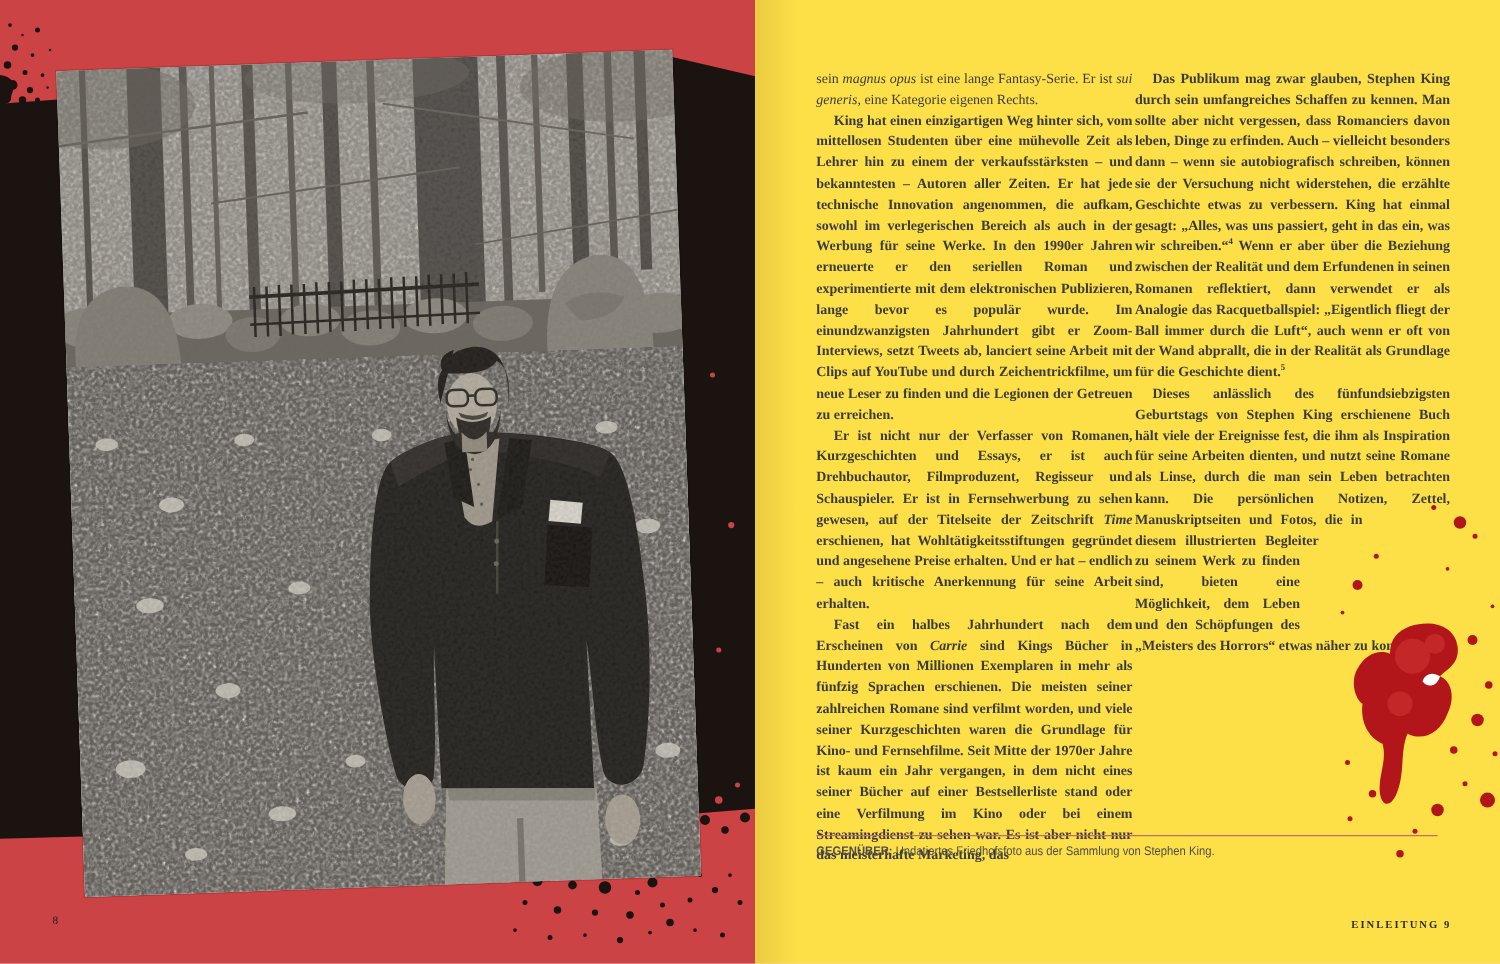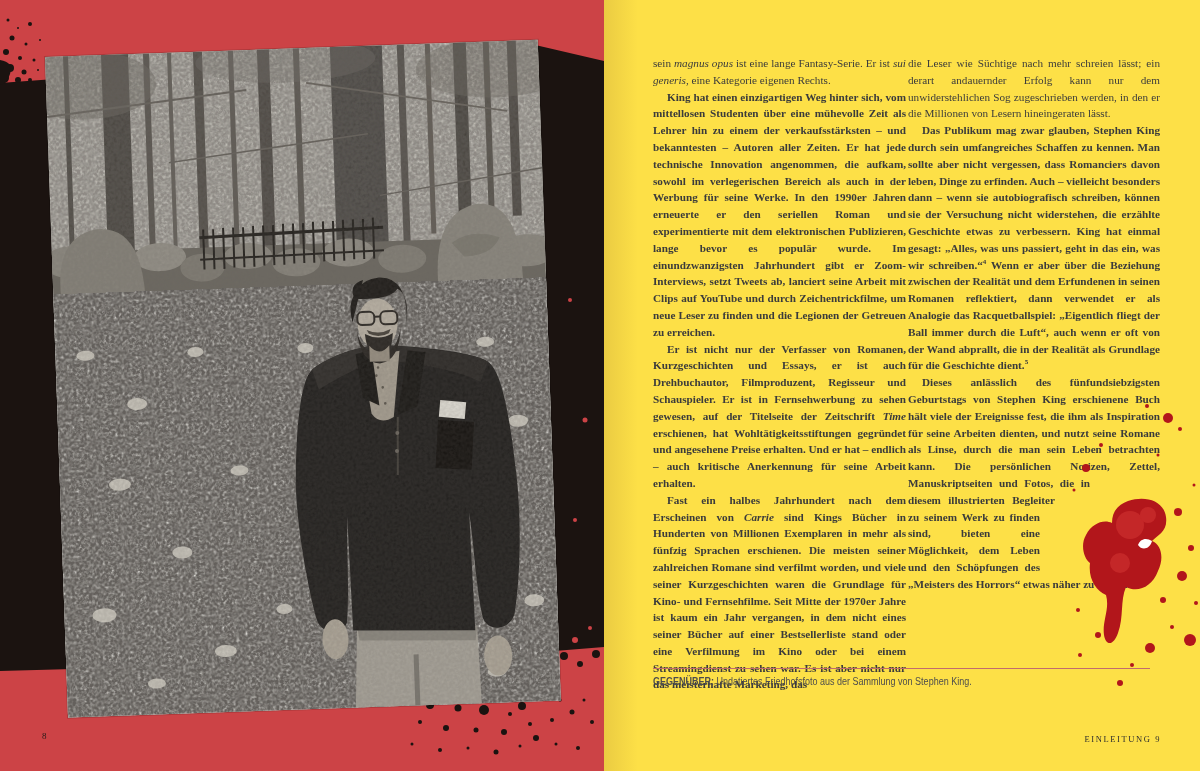--- a/index.html
+++ b/index.html
@@ -27,21 +27,21 @@
   .para.indent{text-indent:14px;font-weight:bold;}
   .it{font-style:italic;}
   .sup{font-size:7px;vertical-align:super;line-height:0;}
   .splat-spacer{float:right;width:120px;height:190px;
     shape-outside:polygon(50px 117px,120px 117px,120px 190px,0px 190px,0px 150px,15px 150px,15px 134px,50px 134px);}
   .caption-rule{position:absolute;left:49px;top:668px;width:497px;height:1px;background:#c26b6d;}
   .caption{position:absolute;left:49px;top:676px;width:520px;color:#4d4d4d;
            font-family:"Liberation Sans","DejaVu Sans",sans-serif;font-size:10px;}
   .caption-inner{display:inline-block;transform:scaleX(.9);transform-origin:left center;white-space:nowrap;}
   .caption b{font-weight:bold;}
-  .footer{position:absolute;right:39px;top:734px;font-size:8.5px;letter-spacing:1.6px;color:#2e2e2e;}
+  .footer{position:absolute;right:39px;top:734px;font-size:8.5px;letter-spacing:1.6px;color:#2e2e2e;font-weight:bold;}
   .blood{position:absolute;left:456px;top:395px;width:144px;height:300px;pointer-events:none;}
 </style>
 </head>
 <body>
 
 <div class="stage">
 
   <div class="left-page">
     <svg width="604" height="771" viewBox="0 0 604 771">
 
@@ -292,21 +292,20 @@
   <div class="right-page">
     <div class="gutter-shadow"></div>
 
     <div class="col col-1">
         <p class="para"><span>sein </span><span class="it">magnus opus</span><span> ist eine lange Fantasy-Serie. Er ist </span><span class="it">sui generis</span><span>, eine Kategorie eigenen Rechts.</span></p>
         <p class="para indent"><span>King hat einen einzigartigen Weg hinter sich, vom mittellosen Studenten über eine mühevolle Zeit als Lehrer hin zu einem der verkaufsstärksten – und bekanntesten – Autoren aller Zeiten. Er hat jede technische Innovation angenommen, die aufkam, sowohl im verlegerischen Bereich als auch in der Werbung für seine Werke. In den 1990er Jahren erneuerte er den seriellen Roman und experimentierte mit dem elektronischen Publizieren, lange bevor es populär wurde. Im einundzwanzigsten Jahrhundert gibt er Zoom-Interviews, setzt Tweets ab, lanciert seine Arbeit mit Clips auf YouTube und durch Zeichentrickfilme, um neue Leser zu finden und die Legionen der Getreuen zu erreichen.</span></p>
         <p class="para indent"><span>Er ist nicht nur der Verfasser von Romanen, Kurzgeschichten und Essays, er ist auch Drehbuchautor, Filmproduzent, Regisseur und Schauspieler. Er ist in Fernsehwerbung zu sehen gewesen, auf der Titelseite der Zeitschrift </span><span class="it">Time</span><span> erschienen, hat Wohltätigkeitsstiftungen gegründet und angesehene Preise erhalten. Und er hat – endlich – auch kritische Anerkennung für seine Arbeit erhalten.</span></p>
         <p class="para indent"><span>Fast ein halbes Jahrhundert nach dem Erscheinen von </span><span class="it">Carrie</span><span> sind Kings Bücher in Hunderten von Millionen Exemplaren in mehr als fünfzig Sprachen erschienen. Die meisten seiner zahlreichen Romane sind verfilmt worden, und viele seiner Kurzgeschichten waren die Grundlage für Kino- und Fernsehfilme. Seit Mitte der 1970er Jahre ist kaum ein Jahr vergangen, in dem nicht eines seiner Bücher auf einer Bestsellerliste stand oder eine Verfilmung im Kino oder bei einem Streamingdienst zu sehen war. Es ist aber nicht nur das meisterhafte Marketing, das</span></p>
       </div>
     <div class="col col-2">
-        <p class="para"><span>die Leser wie Süchtige nach mehr schreien lässt; ein derart andauernder Erfolg kann nur dem unwiderstehlichen Sog zugeschrieben werden, in den er die Millionen von Lesern hineingeraten lässt.</span></p>
         <p class="para indent"><span>Das Publikum mag zwar glauben, Stephen King durch sein umfangreiches Schaffen zu kennen. Man sollte aber nicht vergessen, dass Romanciers davon leben, Dinge zu erfinden. Auch – vielleicht besonders dann – wenn sie autobiografisch schreiben, können sie der Versuchung nicht widerstehen, die erzählte Geschichte etwas zu verbessern. King hat einmal gesagt: „Alles, was uns passiert, geht in das ein, was wir schreiben.“</span><span class="sup">4</span><span> Wenn er aber über die Beziehung zwischen der Realität und dem Erfundenen in seinen Romanen reflektiert, dann verwendet er als Analogie das Racquetballspiel: „Eigentlich fliegt der Ball immer durch die Luft“, auch wenn er oft von der Wand abprallt, die in der Realität als Grundlage für die Geschichte dient.</span><span class="sup">5</span></p>
         <p class="para indent"><span class="splat-spacer"></span><span>Dieses anlässlich des fünfundsiebzigsten Geburtstags von Stephen King erschienene Buch hält viele der Ereignisse fest, die ihm als Inspiration für seine Arbeiten dienten, und nutzt seine Romane als Linse, durch die man sein Leben betrachten kann. Die persönlichen Notizen, Zettel, Manuskriptseiten und Fotos, die in diesem illustrierten Begleiter zu seinem Werk zu finden sind, bieten eine Möglichkeit, dem Leben und den Schöpfungen des „Meisters des Horrors“ etwas näher zu kommen.</span></p>
       </div>
 
     <div class="caption-rule"></div>
     <div class="caption">
       <span class="caption-inner">
         <b>GEGENÜBER:</b><span> Undatiertes Friedhofsfoto aus der Sammlung von Stephen King.</span>
       </span>
     </div>

